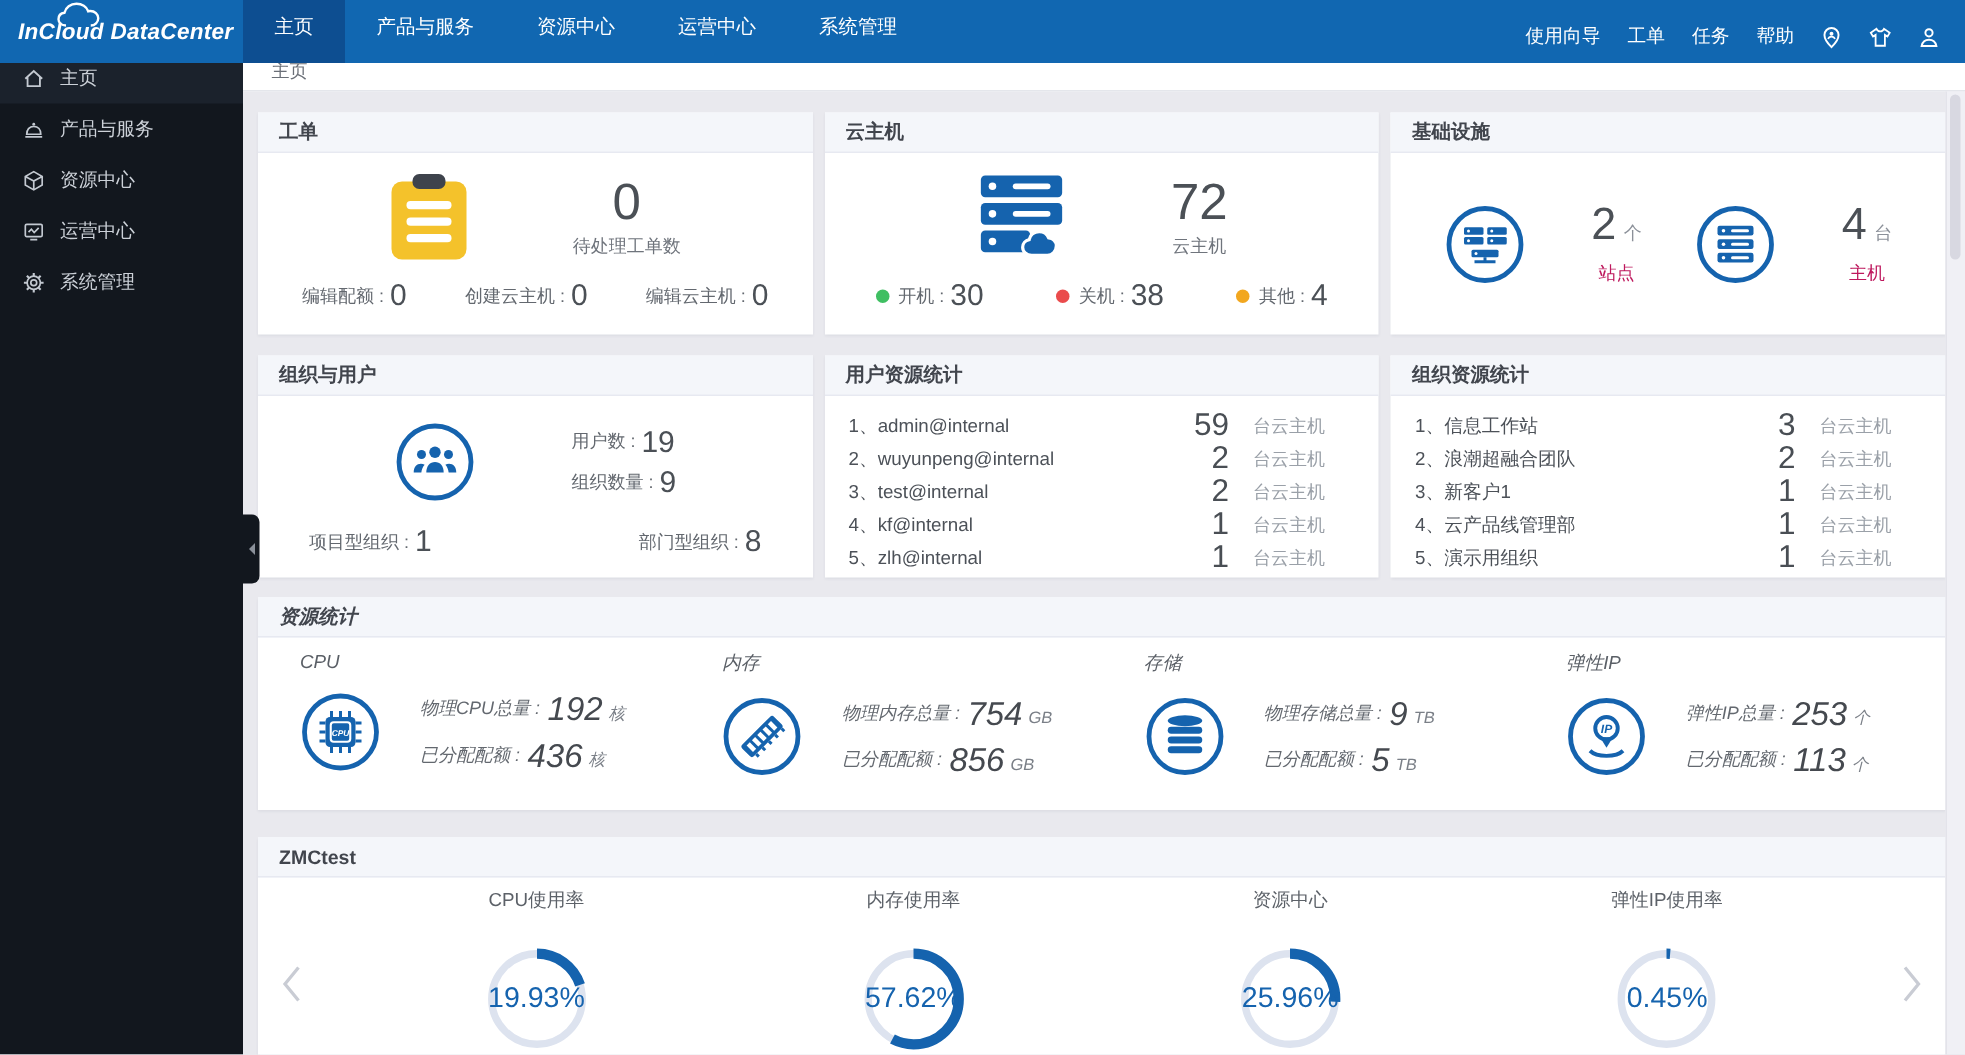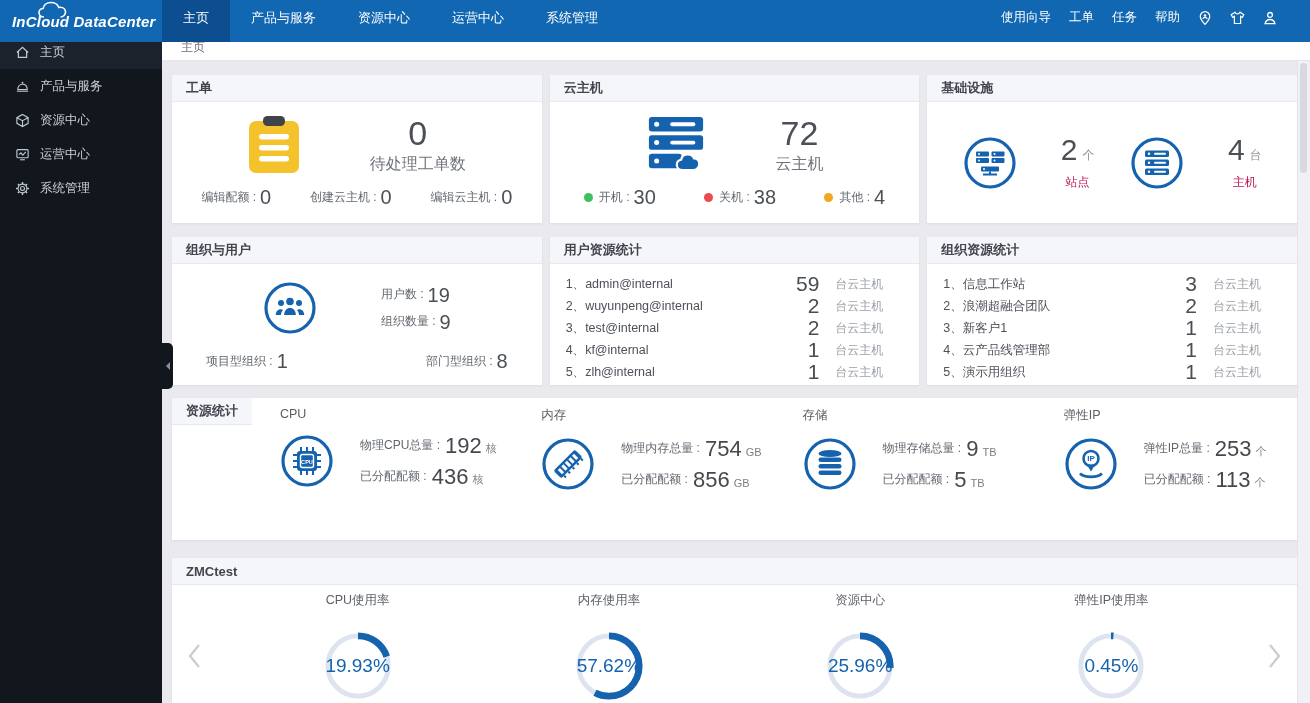--- a/index.html
+++ b/index.html
@@ -9,21 +9,21 @@
     font-family:"Liberation Sans","DejaVu Sans",sans-serif;
     -webkit-font-smoothing:antialiased;
   }
   
   .topbar{position:absolute;top:0;left:0;right:0;height:42px;background:#1167B1;display:flex;align-items:stretch;color:#ffffff;z-index:20;}
   .logo{width:162px;display:flex;align-items:center;padding-left:12px;box-sizing:border-box;font-style:italic;font-weight:bold;font-size:15px;letter-spacing:.2px;position:relative;cursor:pointer;}
   .logo .cloud{position:absolute;left:38px;top:1px;}
   .logo span{position:relative;z-index:2;}
   .nav-item{line-height:35px;padding:0 21px;font-size:13px;cursor:pointer;}
   .nav-item.active{background:#0D4E91;}
-  .topbar-right{margin-left:auto;display:flex;align-items:flex-start;padding-right:24px;}
+  .topbar-right{margin-left:auto;display:flex;align-items:flex-end;padding-right:8px;}
   .top-link{font-size:12.5px;padding:0 9px;line-height:35px;cursor:pointer;white-space:nowrap;}
   .top-iconbtn{padding:0 8px;display:flex;align-items:center;cursor:pointer;height:35px;}
   
   .sidebar{position:absolute;top:35px;left:0;width:162px;bottom:0;background:#12171E;z-index:15;}
   .side-item{display:flex;align-items:center;gap:10px;height:34px;padding-left:15px;color:#CCD1D8;font-size:12.5px;cursor:pointer;}
   .side-item.active{background:#1B222C;}
   .side-item .sicon{display:flex;width:15px;color:#C3C9D1;}
   .collapse-handle{position:absolute;left:162px;top:343px;width:11px;height:46px;background:#12171E;border-radius:0 5px 5px 0;z-index:16;display:flex;align-items:center;justify-content:center;cursor:pointer;}
   .collapse-handle .tri{width:0;height:0;border:4px solid transparent;border-right-color:#8A9099;margin-right:3px;}
   
@@ -32,21 +32,21 @@
   .scrollbar{position:absolute;right:0;top:26px;bottom:0;width:12px;background:#F0F0F5;border-left:1px solid #E3E3EA;z-index:18;}
   .scroll-thumb{position:absolute;top:2px;left:2px;width:7px;height:110px;background:#D8D8E1;border-radius:4px;}
   .board{position:absolute;left:10px;right:13px;top:40px;display:flex;flex-direction:column;}
   .card{background:#fff;box-shadow:0 1px 2px rgba(40,50,80,.07);}
   .card-h{height:26px;background:#F4F6FA;border-bottom:1px solid #E7E9F1;display:flex;align-items:center;padding:0 14px;font-size:13px;font-weight:bold;color:#41454D;}
   .row3{display:flex;gap:8px;height:148px;}
   .row3 .card{flex:1;display:flex;flex-direction:column;}
   .gap14{height:14px;} .gap13{height:13px;} .gap18{height:18px;}
   
   .big-num{font-size:34px;color:#4B5056;text-align:center;line-height:36px;}
-  .big-lbl{font-size:16px;color:#6F747C;text-align:center;margin-top:3px;}
+  .big-lbl{font-size:12px;color:#6F747C;text-align:center;margin-top:3px;}
   .stat-inline{font-size:12px;color:#63686F;white-space:nowrap;display:flex;align-items:center;}
   .stat-inline .v{font-size:20px;color:#4B5056;margin-left:4px;line-height:20px;}
   .dot{width:9px;height:9px;border-radius:50%;display:inline-block;margin-right:6px;}
   .wo-top{flex:1;display:flex;align-items:center;justify-content:center;gap:70px;}
   .wo-bottom{display:flex;justify-content:space-around;padding:0 10px 16px;}
   
   .infra-body{flex:1;display:flex;align-items:center;justify-content:space-evenly;}
   .infra-item{display:flex;align-items:center;gap:44px;}
   .infra-val{display:flex;align-items:flex-start;justify-content:center;}
   .infra-val .v{font-size:30px;color:#4B5056;line-height:30px;}
@@ -56,21 +56,21 @@
   .ou-top{display:flex;align-items:center;justify-content:center;gap:64px;padding-top:17px;}
   .ou-lines{display:flex;flex-direction:column;gap:7px;}
   .ou-bottom{display:flex;justify-content:space-between;padding:16px 34px 0;}
   
   .list-body{padding:9px 18px 0 16px;flex:1;}
   .lrow{display:flex;align-items:center;height:22px;font-size:12.5px;color:#4C5158;}
   .lrow .nm{flex:1;white-space:nowrap;overflow:hidden;}
   .lrow .val{width:48px;text-align:right;font-size:21px;color:#494E54;}
   .lrow .unit{width:66px;padding-left:16px;font-size:12px;color:#9AA0A8;}
   
-  .res-card{height:142px;display:flex;flex-direction:row;}
+  .res-card{height:142px;display:flex;flex-direction:column;font-style:italic;}
   .res-body{flex:1;display:flex;}
   .res-item{flex:1;padding:9px 0 0 28px;box-sizing:border-box;}
   .res-lbl{font-size:12.5px;color:#5A5F66;}
   .res-row{display:flex;align-items:center;margin-top:13px;}
   .res-lines{margin-left:26px;display:flex;flex-direction:column;gap:9px;}
   .res-line{font-size:12px;color:#63686F;white-space:nowrap;display:flex;align-items:center;}
   .res-line .v{font-size:22px;color:#45494F;margin:0 4px 0 5px;line-height:22px;}
   .res-line .u{font-size:11px;color:#7A7F87;margin-top:6px;}
   
   .zmc-card{flex:1;display:flex;flex-direction:column;min-height:145px;}

